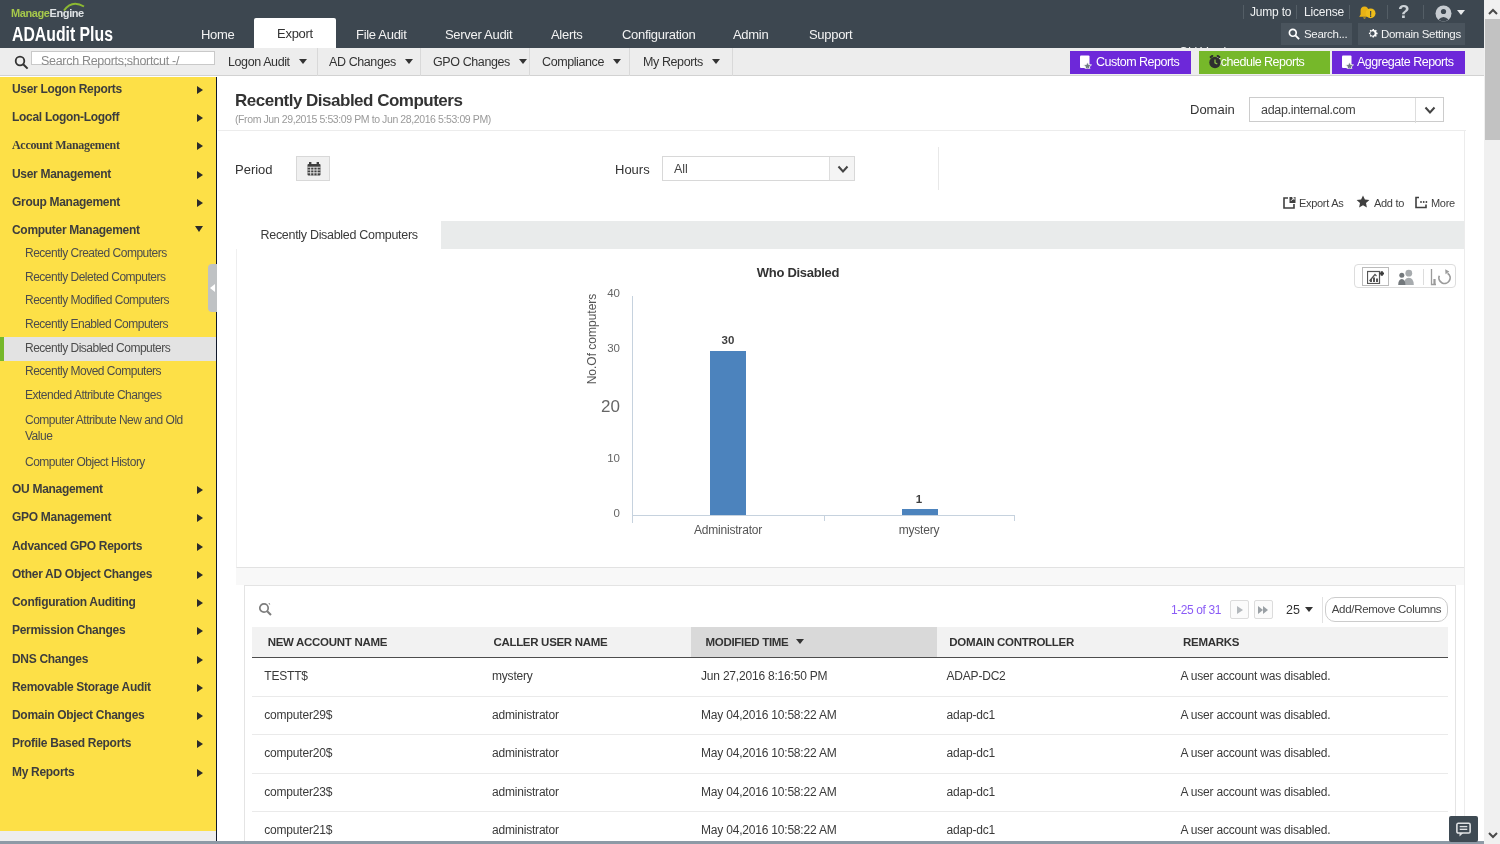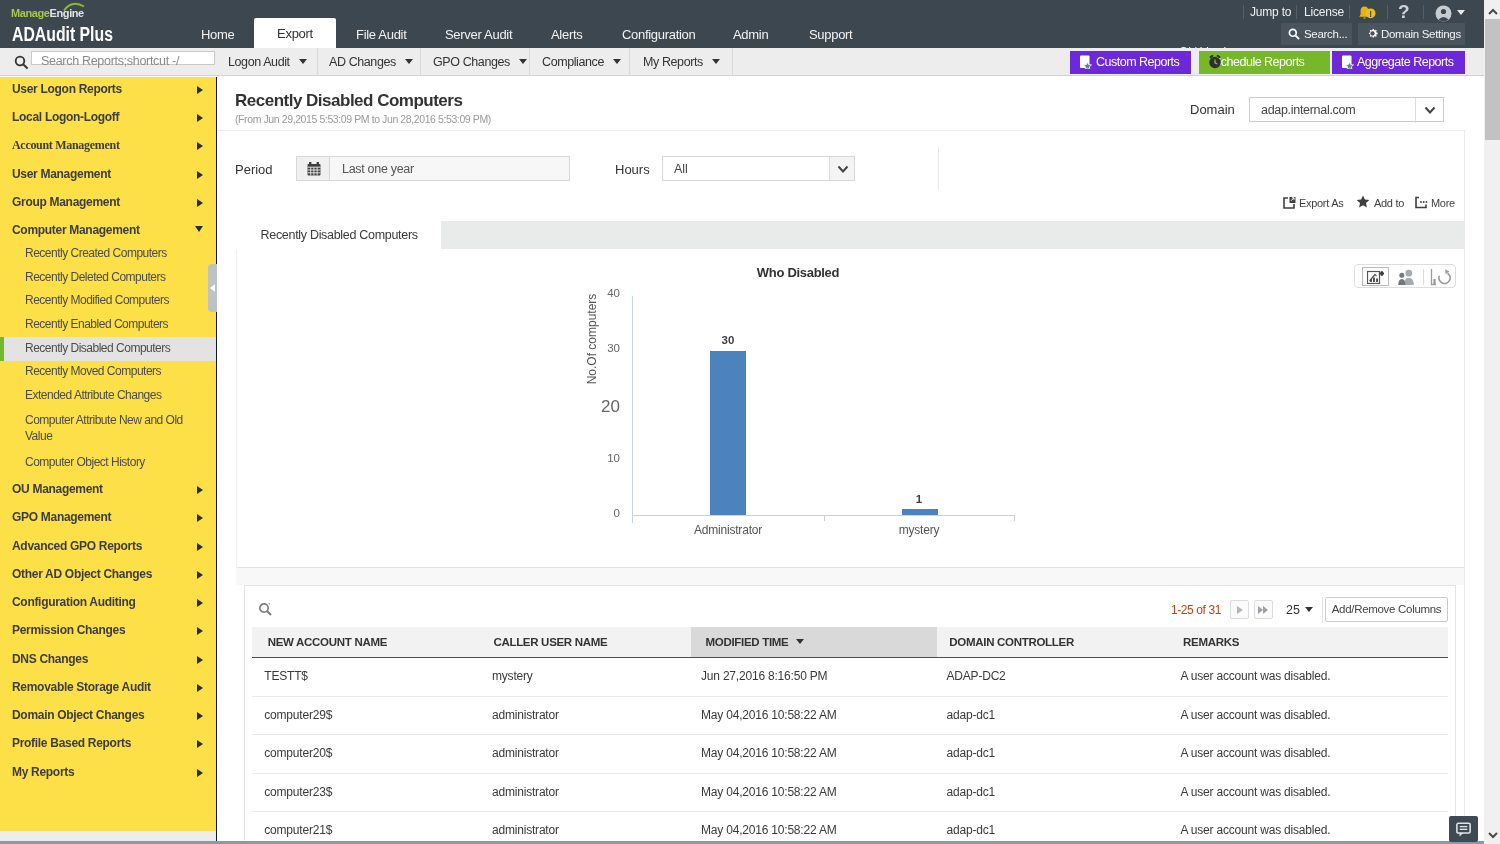--- a/index.html
+++ b/index.html
@@ -228,23 +228,20 @@
           <g stroke="#f0f0f0" stroke-width="0.9">
             <line x1="0.5" y1="5.2" x2="13.5" y2="5.2"></line>
             <line x1="3.7" y1="5.2" x2="3.7" y2="13.5"></line>
             <line x1="6.9" y1="5.2" x2="6.9" y2="13.5"></line>
             <line x1="10.1" y1="5.2" x2="10.1" y2="13.5"></line>
             <line x1="0.5" y1="8" x2="13.5" y2="8"></line>
             <line x1="0.5" y1="10.8" x2="13.5" y2="10.8"></line>
           </g>
         </svg>
     </div>
-    <div class="abs" style="left:112px; top:79px; width:240px; height:25px; background:#f7f7f7; border:1px solid #d8d8d8; border-left:none;">
-      <div style="position:absolute; left:12px; top:5px; font-size:12.5px; letter-spacing:-0.3px; color:#555;">Last one year</div>
-    </div>
 
     <div class="abs" style="left:397px; top:85px; font-size:13px; color:#333;">Hours</div>
     <div class="abs sel" style="left:444px; top:79px; width:193px; height:25px; border-color:#d8d8d8;">
       <div style="position:absolute; left:11px; top:5px; font-size:12.5px; color:#444;">All</div>
       <div style="position:absolute; right:0; top:0; width:25px; height:23px; background:#f4f4f4; border-left:1px solid #ddd;">
         <svg style="position:absolute; left:7px; top:8px;" width="12" height="9" viewBox="0 0 12 9">
             <path d="M1.5 1.5 L6 6.5 L10.5 1.5" fill="none" stroke="#444" stroke-width="2"></path>
           </svg>
       </div>
     </div>
@@ -322,31 +319,31 @@
     <div class="abs" style="left:651px; top:446px; width:100px; text-align:center; font-size:12px; letter-spacing:-0.2px; color:#555;">mystery</div>
 
     <div class="abs" style="left:17.5px; top:490.5px; width:1229px; height:17px; background:#f8f8f8;"></div>
 
     <div class="abs" style="left:26px; top:507.5px; width:1212px; height:260px; background:#fff; border:1px solid #e4e4e4; border-bottom:none;"></div>
     <svg class="abs" style="left:40px; top:525px;" width="15" height="15" viewBox="0 0 15 15">
         <circle cx="6" cy="6" r="4.2" fill="none" stroke="#7d7d7d" stroke-width="1.7"></circle>
         <line x1="9.2" y1="9.2" x2="13" y2="13" stroke="#7d7d7d" stroke-width="2"></line>
         <line x1="11" y1="1" x2="11.7" y2="2.6" stroke="#7d7d7d" stroke-width="1"></line>
       </svg>
-    <div class="abs" style="left:923px; top:526px; width:80px; text-align:right; font-size:12px; letter-spacing:-0.4px; color:#c2410c;">1-25 of 31</div>
+    <div class="abs" style="left:923px; top:526px; width:80px; text-align:right; font-size:12px; letter-spacing:-0.4px; color:#8b5cf6;">1-25 of 31</div>
     <div class="abs" style="left:1011.5px; top:523px; width:19px; height:19px; background:#fbfbfb; border:1px solid #dcdcdc; border-radius:2px;">
       <div style="position:absolute; left:6px; top:4.5px; width:0; height:0; border-top:4px solid transparent; border-bottom:4px solid transparent; border-left:6px solid #b3b8bc;"></div>
     </div>
     <div class="abs" style="left:1035.5px; top:523px; width:19px; height:19px; background:#fbfbfb; border:1px solid #dcdcdc; border-radius:2px;">
       <div style="position:absolute; left:3px; top:4.5px; width:0; height:0; border-top:4px solid transparent; border-bottom:4px solid transparent; border-left:5px solid #9aa0a5;"></div>
       <div style="position:absolute; left:8px; top:4.5px; width:0; height:0; border-top:4px solid transparent; border-bottom:4px solid transparent; border-left:5px solid #9aa0a5;"></div>
     </div>
     <div class="abs" style="left:1068px; top:526px; font-size:12.5px; color:#333;">25<span class="caret" style="border-top-color:#333; margin-left:5px;"></span></div>
     <div class="abs" style="left:1104px; top:520px; width:1px; height:26px; background:#e2e2e2;"></div>
-    <div class="abs" style="left:1107px; top:520px; width:123px; height:25px; background:#fff; border:1px solid #ccc; border-radius:2px; text-align:center; line-height:23px; font-size:11.5px; letter-spacing:-0.3px; color:#444;">Add/Remove Columns</div>
+    <div class="abs" style="left:1107px; top:520px; width:123px; height:25px; background:#fff; border:1px solid #ccc; border-radius:10px; text-align:center; line-height:23px; font-size:11.5px; letter-spacing:-0.3px; color:#444;">Add/Remove Columns</div>
 
     <div class="abs" style="left:34px; top:550px; width:1196px; height:31px; background:#f2f2f2; border-bottom:1px solid #4d4d4d;">
       <div style="position:absolute; left:439px; top:0; width:246px; height:30px; background:#d9d9d9;"></div>
       <div class="th" style="left:15.7px;">NEW ACCOUNT NAME</div>
       <div class="th" style="left:241.4px;">CALLER USER NAME</div>
       <div class="th" style="left:453.5px;">MODIFIED TIME <span class="caret" style="margin-left:5px;"></span></div>
       <div class="th" style="left:697.3px;">DOMAIN CONTROLLER</div>
       <div class="th" style="left:931px;">REMARKS</div>
     </div>
 

